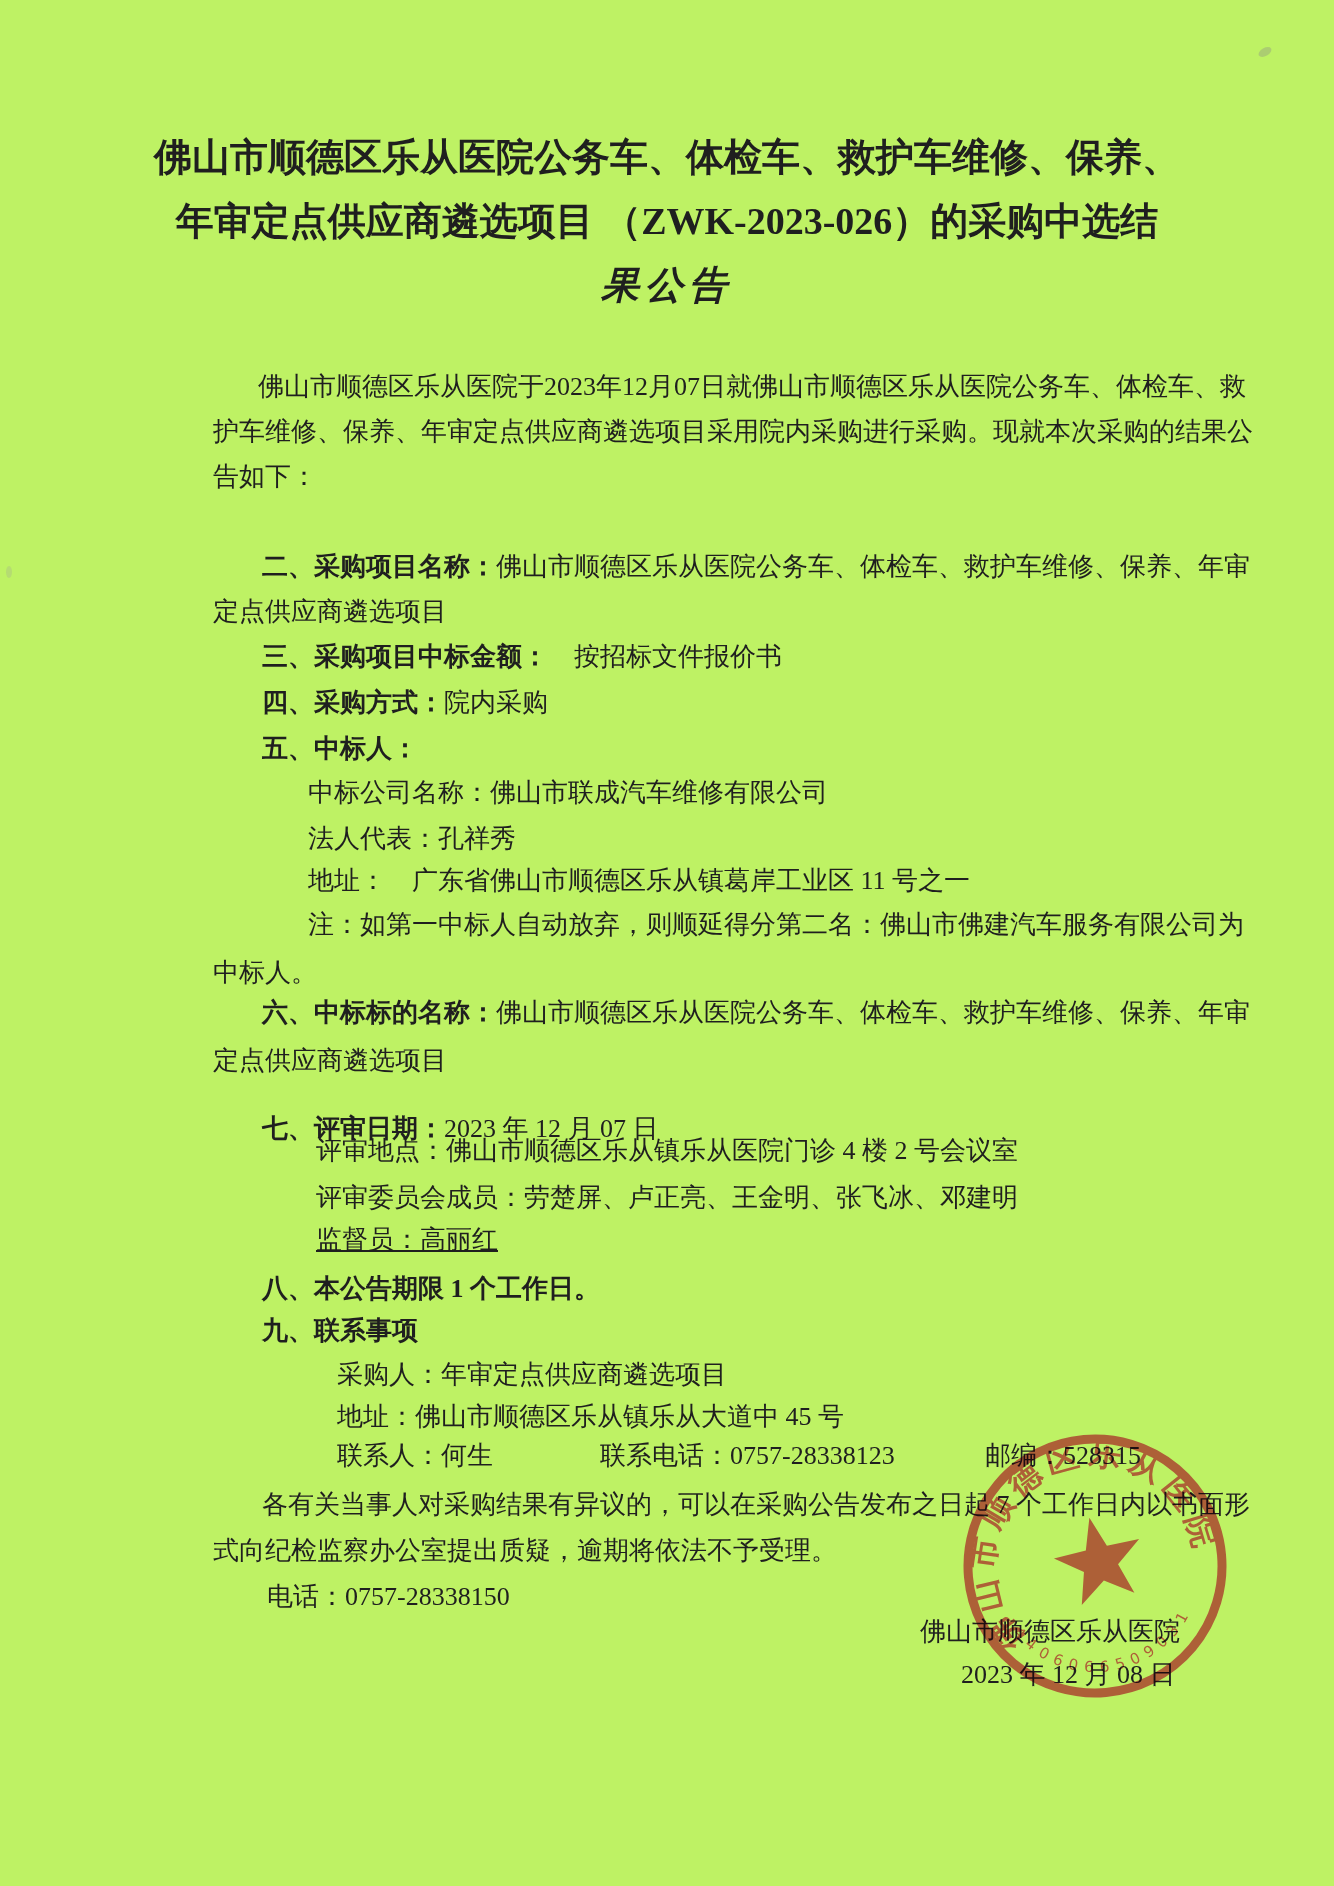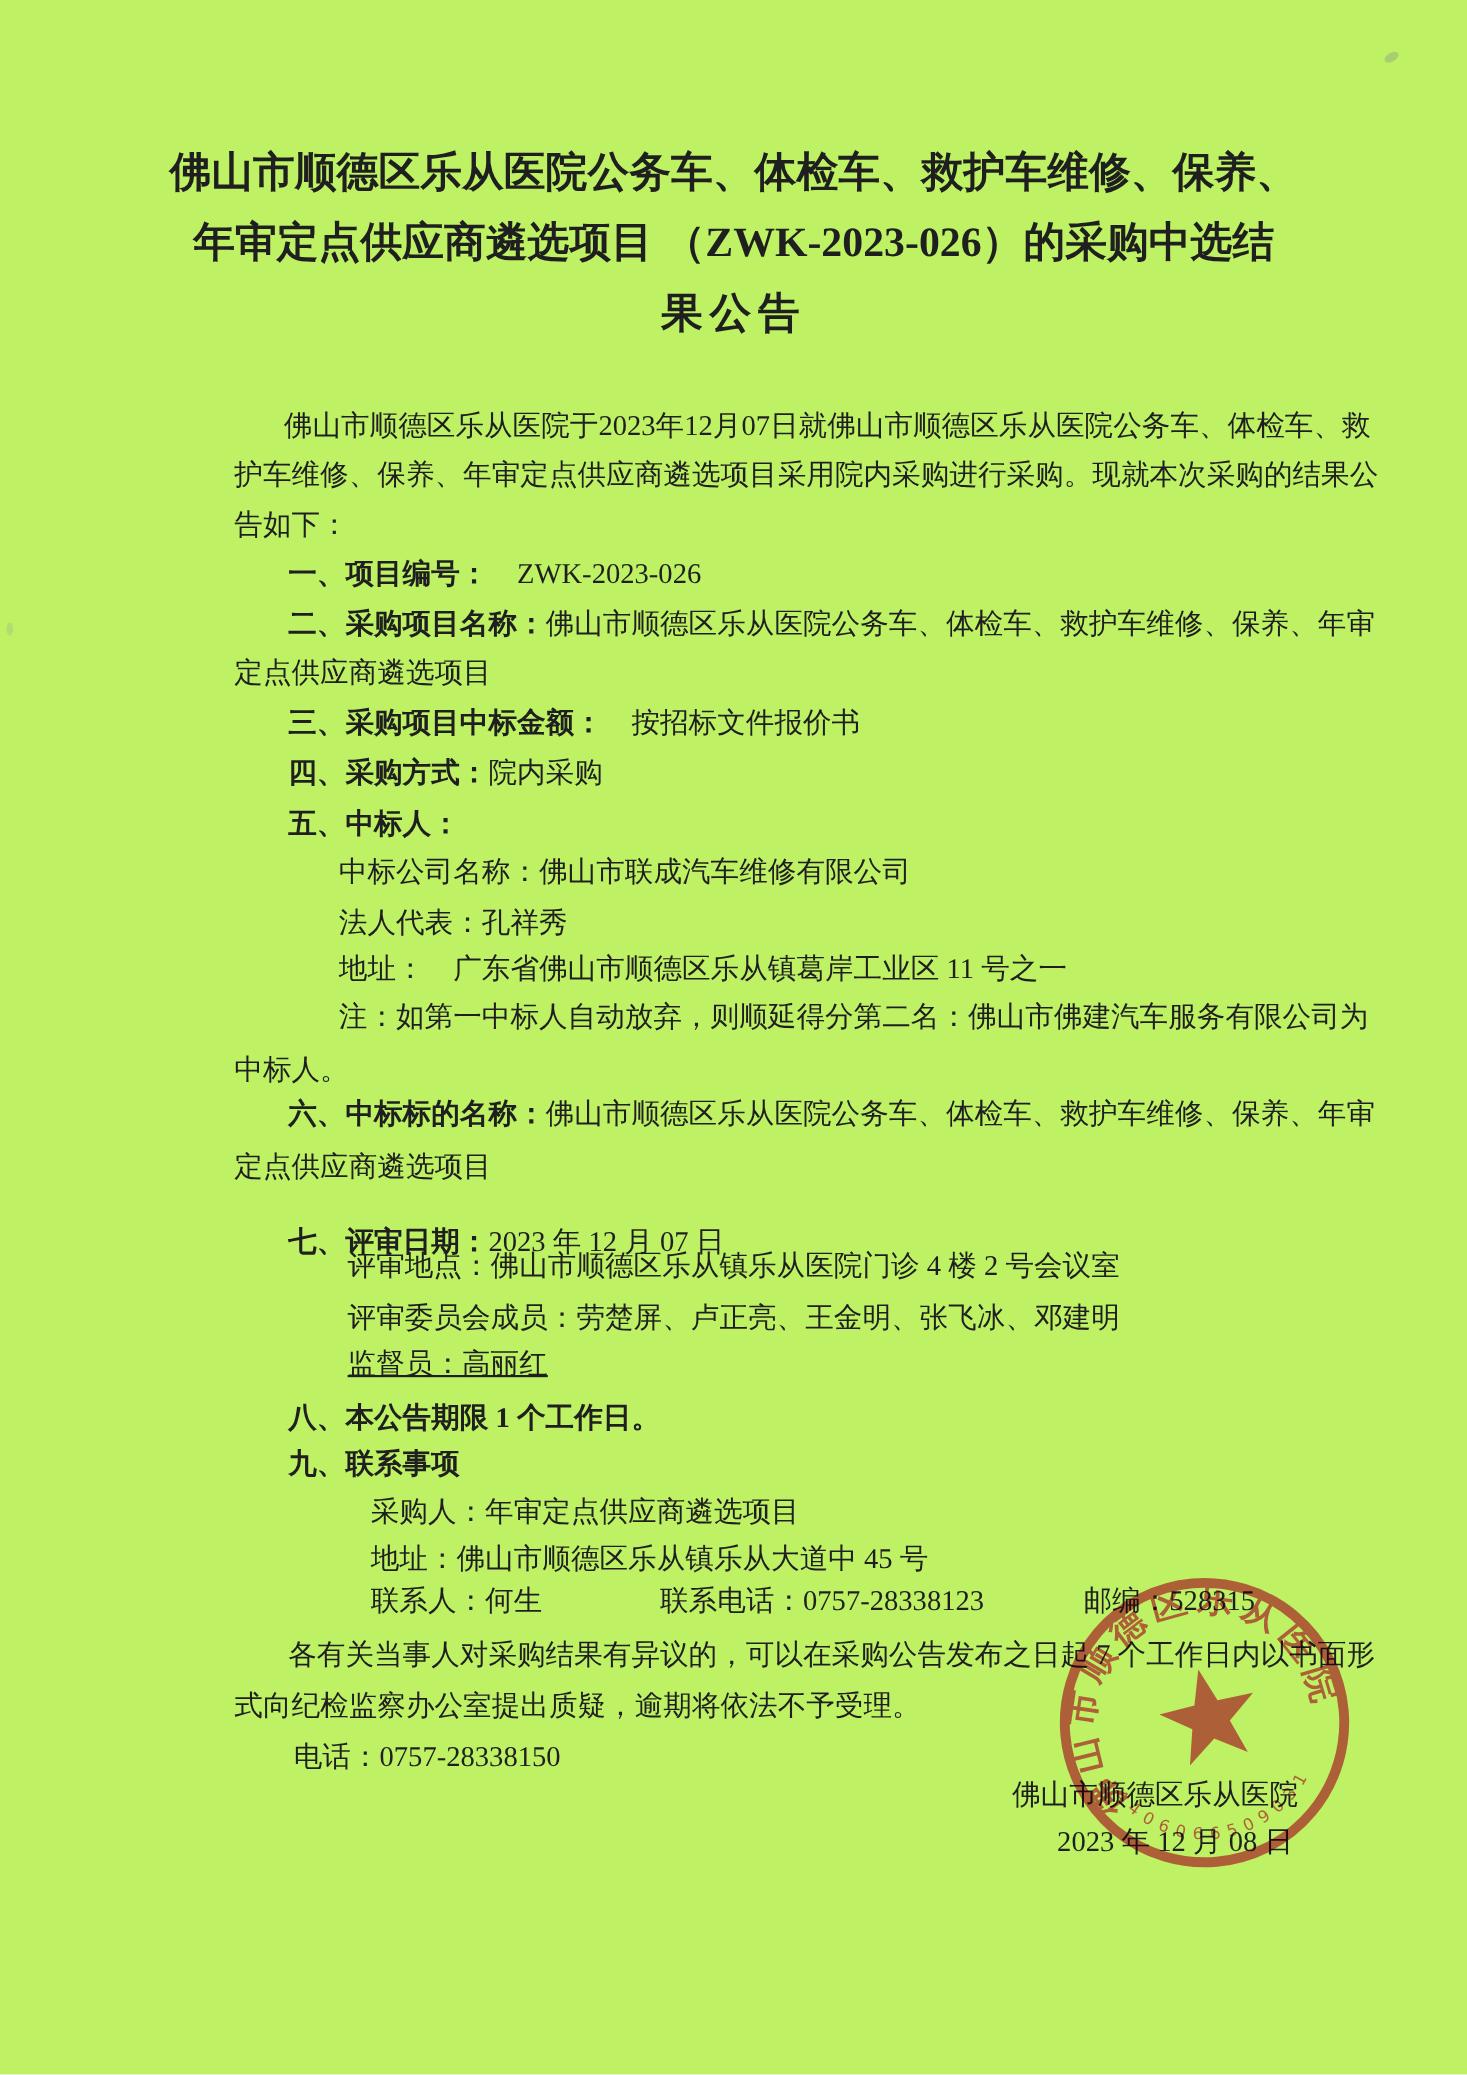--- a/index.html
+++ b/index.html
@@ -5,21 +5,21 @@
   html,body{margin:0;padding:0;background:#fbfbfa;}
   .page{
     position:relative;width:1334px;height:1886px;background:#bef264;
     font-family:"Liberation Serif","DejaVu Serif",serif;color:#1f1f1f;overflow:hidden;
   }
   .title-block{
     position:absolute;top:125px;left:0;width:1334px;text-align:center;
     font-weight:700;font-size:38px;
   }
   .title-line{height:64px;line-height:64px;white-space:nowrap;}
-  .title-line:nth-child(3){letter-spacing:6px;}
+  .title-line:nth-child(3){letter-spacing:6px;font-style:italic;}
   .body{position:absolute;left:213px;top:0;width:1121px;height:1886px;font-size:26px;}
   .line{position:absolute;height:45px;line-height:45px;white-space:nowrap;text-align:center;}
   .line .b{font-weight:700;}
   .seal{
     position:absolute;left:935px;top:1406px;width:320px;height:320px;
     mix-blend-mode:multiply;opacity:.85;
   }
   .seal-arc{font-size:32px;font-weight:700;letter-spacing:7px;font-family:"Liberation Serif","DejaVu Serif",serif;}
   .seal-num{font-size:15px;letter-spacing:7px;font-family:"DejaVu Sans","Liberation Sans",sans-serif;}
   .speck{position:absolute;border-radius:50%;}
@@ -34,21 +34,20 @@
   <div class="title-block">
       <div class="title-line">佛山市顺德区乐从医院公务车、体检车、救护车维修、保养、</div>
       <div class="title-line">年审定点供应商遴选项目 （ZWK-2023-026）的采购中选结</div>
       <div class="title-line">果公告</div>
     </div>
 
   <div class="body">
       <div class="line" style="top: 364px; left: 45px;"><span>佛山市顺德区乐从医院于2023年12月07日就佛山市顺德区乐从医院公务车、体检车、救</span></div>
       <div class="line" style="top: 409px; left: 0px;"><span>护车维修、保养、年审定点供应商遴选项目采用院内采购进行采购。现就本次采购的结果公</span></div>
       <div class="line" style="top: 454px; left: 0px;"><span>告如下：</span></div>
-      <div class="line" style="top: 499px; left: 49px;"><span class="b">一、项目编号：</span><span>　ZWK-2023-026</span></div>
       <div class="line" style="top: 544px; left: 49px;"><span class="b">二、采购项目名称：</span><span>佛山市顺德区乐从医院公务车、体检车、救护车维修、保养、年审</span></div>
       <div class="line" style="top: 589px; left: 0px;"><span>定点供应商遴选项目</span></div>
       <div class="line" style="top: 634px; left: 49px;"><span class="b">三、采购项目中标金额：</span><span>　按招标文件报价书</span></div>
       <div class="line" style="top: 680px; left: 49px;"><span class="b">四、采购方式：</span><span>院内采购</span></div>
       <div class="line" style="top: 726px; left: 49px;"><span class="b">五、中标人：</span></div>
       <div class="line" style="top: 770px; left: 95px;"><span>中标公司名称：佛山市联成汽车维修有限公司</span></div>
       <div class="line" style="top: 816px; left: 95px;"><span>法人代表：孔祥秀</span></div>
       <div class="line" style="top: 858px; left: 95px;"><span>地址：　广东省佛山市顺德区乐从镇葛岸工业区 11 号之一</span></div>
       <div class="line" style="top: 902px; left: 95px;"><span>注：如第一中标人自动放弃，则顺延得分第二名：佛山市佛建汽车服务有限公司为</span></div>
       <div class="line" style="top: 950px; left: 0px;"><span>中标人。</span></div>

